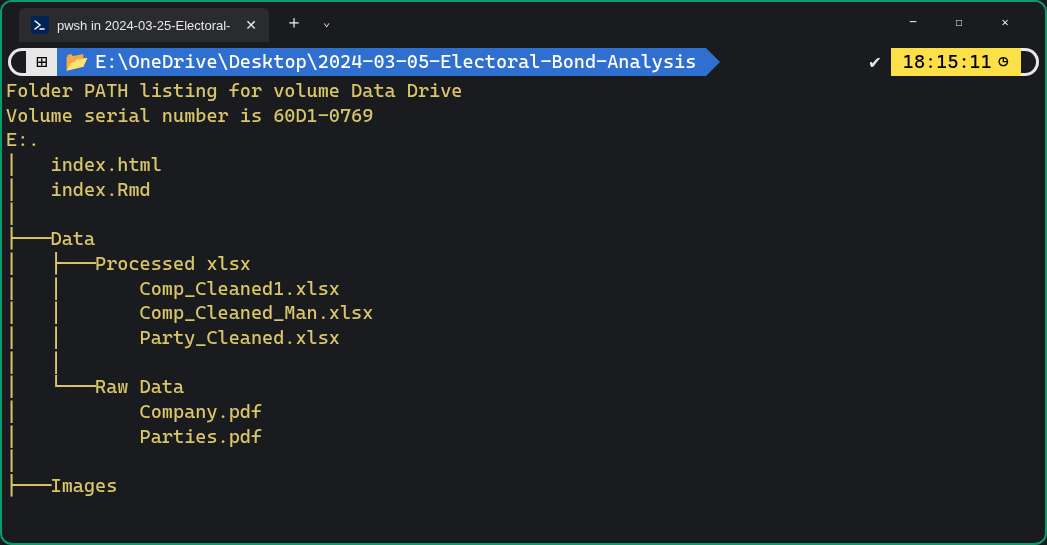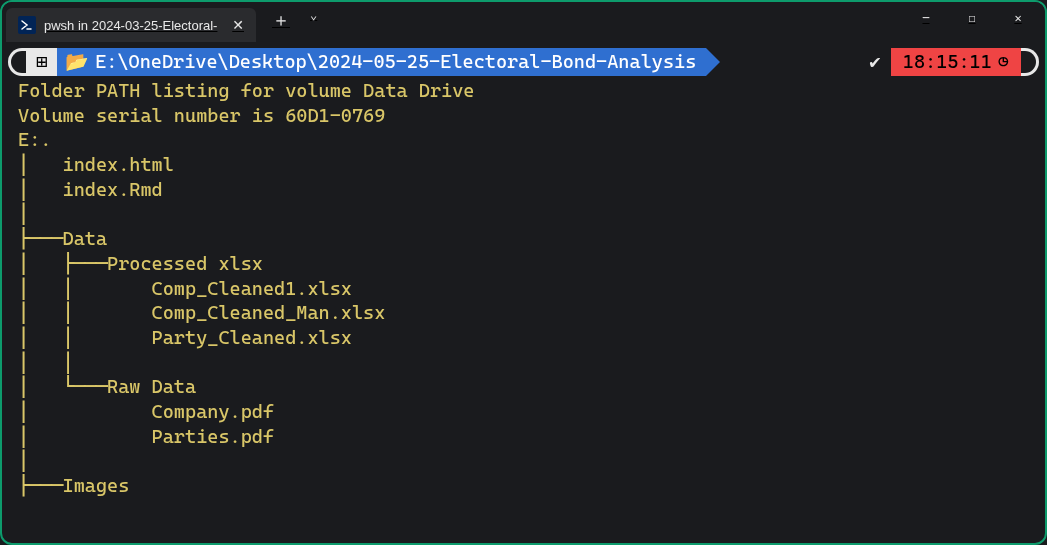--- a/index.html
+++ b/index.html
@@ -10,22 +10,22 @@
       font-family: 'Cascadia Code', 'Consolas', monospace;
       overflow: hidden;
       border: 2px solid #0d9b6c;
       border-radius: 12px;
       position: relative;
     }
     .titlebar {
       height: 40px;
       background: #1a1b1e;
       display: flex;
-      padding: 0 4px;
-      text-decoration: underline;
+      align-items: center;
+      padding: 0 17px;
     }
     .tab {
       display: flex;
       align-items: center;
       height: 34px;
       padding: 0 10px 0 12px;
       background: #2a2b2e;
       border-radius: 6px 6px 0 0;
       margin-top: 6px;
       gap: 8px;
@@ -133,21 +133,21 @@
       border-left: 14px solid #2f6fd0;
     }
     .prompt-spacer { flex: 1; }
     .check-seg {
       color: #e8e8e8;
       padding: 0 10px;
       display: flex;
       align-items: center;
     }
     .time-seg {
-      background: #ef4444;
+      background: #fde047;
       color: #000;
       padding: 0 12px;
       display: flex;
       align-items: center;
       gap: 6px;
       border-radius: 0;
     }
     .prompt-edge-right {
       width: 18px;
       border: 3px solid #e8e8e8;
@@ -155,21 +155,21 @@
       border-radius: 0 14px 14px 0;
       margin-right: 6px;
       background: transparent;
     }
     .cmd-line {
       padding: 2px 0 6px 28px;
     }
     .cmd-yellow { color: #d9c668; }
     .cmd-gray { color: #7a7a7a; }
     .output {
-      padding: 0 16px;
+      padding: 0 4px;
       color: #d9c668;
       white-space: pre;
       font-size: 19px;
       line-height: 1.3;
     }
   </style>
 </head>
 <body>
 
 <div class="titlebar">
@@ -193,21 +193,21 @@
 </div>
 
 <div class="terminal-body">
   <div class="prompt-bar">
     <div class="prompt-edge-left"></div>
     <div class="os-seg">
       <span>⊞</span>
     </div>
     <div class="path-seg">
       <span>📂</span>
-      <span>E:\OneDrive\Desktop\2024-05-25-Electoral-Bond-Analysis</span>
+      <span>E:\OneDrive\Desktop\2024-03-05-Electoral-Bond-Analysis</span>
     </div>
     <div class="prompt-spacer"></div>
     <div class="check-seg">✔</div>
     <div class="time-seg">
       <span>18:15:11</span>
       <span>◷</span>
     </div>
     <div class="prompt-edge-right"></div>
   </div>
   <div class="output">Folder PATH listing for volume Data Drive

